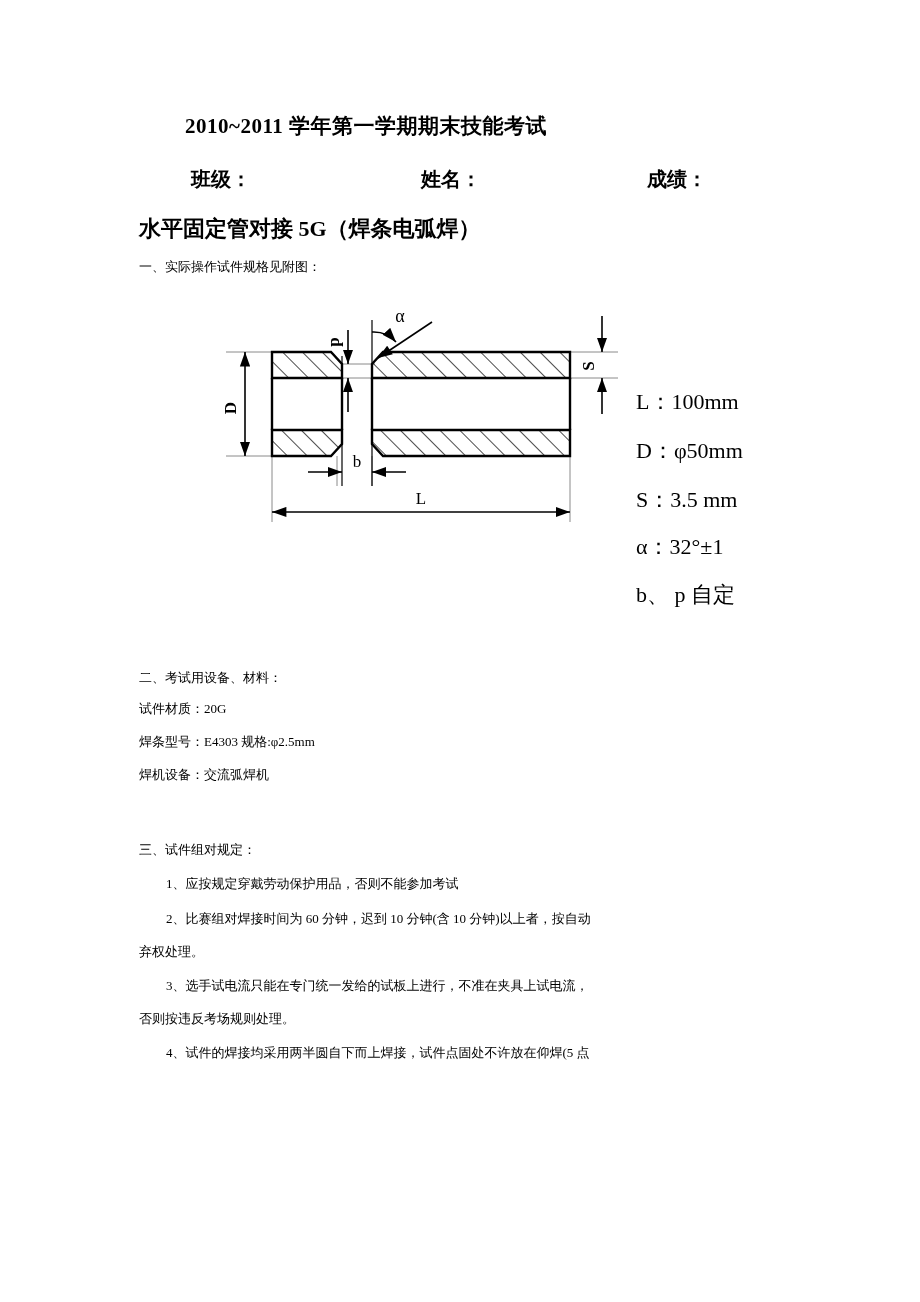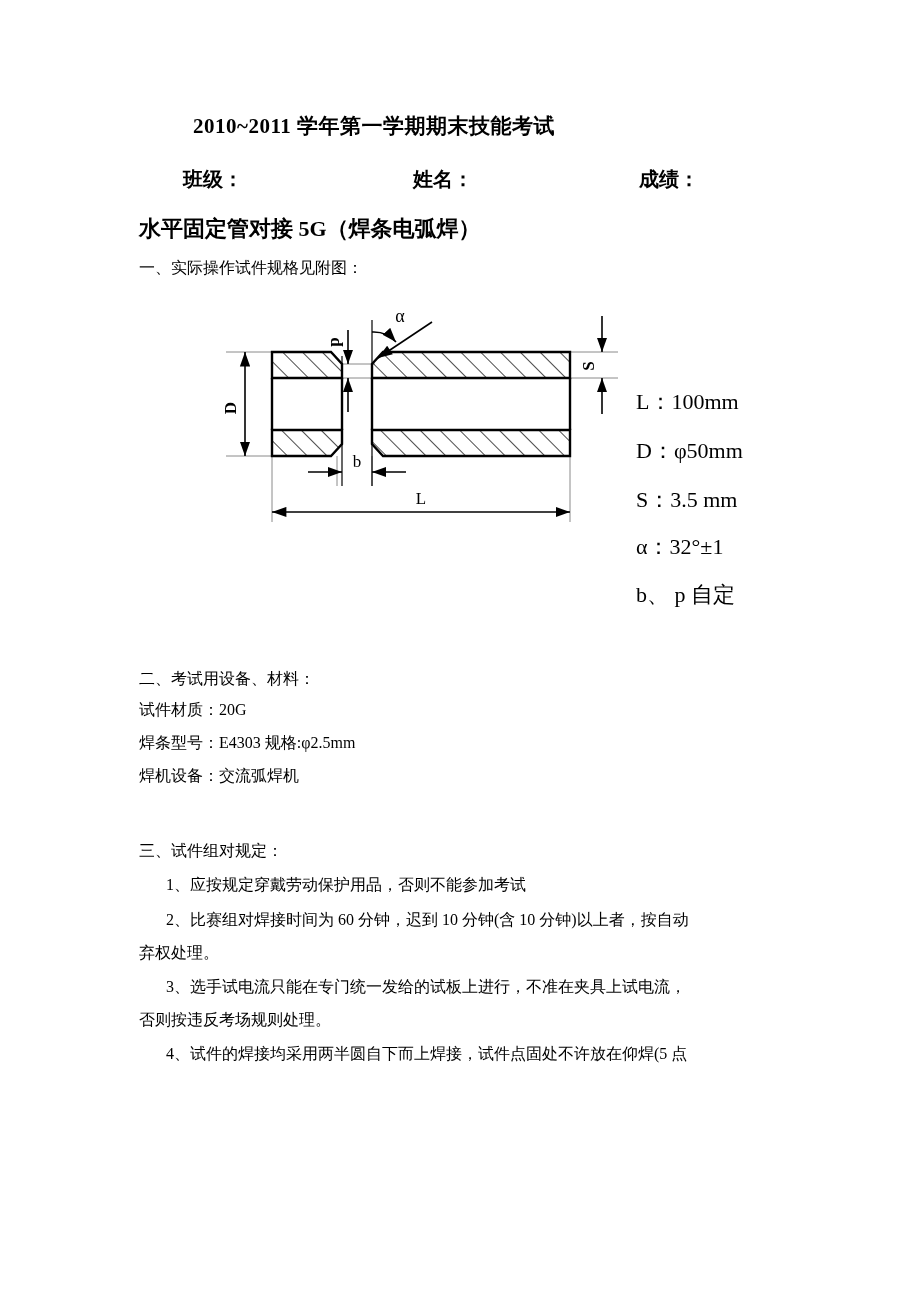--- a/index.html
+++ b/index.html
@@ -18,33 +18,33 @@
   .page {
     position: absolute;
     inset: 0;
     width: 920px;
     height: 1302px;
   }
 
   
   .doc-title {
     position: absolute;
-    left: 8px;
+    left: 0;
     top: 112px;
     width: 732px;
     text-align: center;
     font-size: 21px;
     font-weight: bold;
     letter-spacing: 0.5px;
   }
 
   .fieldrow {
     position: absolute;
     top: 166px;
-    left: 0;
+    left: 8px;
     width: 740px;
     height: 30px;
   }
   .fieldrow .fld {
     position: absolute;
     font-size: 20px;
     font-weight: bold;
     white-space: nowrap;
   }
   .fld-class { left: 183px; }
@@ -56,21 +56,21 @@
     left: 139px;
     top: 214px;
     font-size: 22px;
     font-weight: bold;
     white-space: nowrap;
     text-align: right;
   }
 
   .sec-heading, .para, .legend-item {
     position: absolute;
-    font-size: 16px;
+    font-size: 13px;
     white-space: nowrap;
   }
 
   .s1 { left: 139px; top: 258px; }
 
   
   .s2-head { left: 139px; top: 669px; }
   .s2-l1   { left: 139px; top: 700px; }
   .s2-l2   { left: 139px; top: 733px; }
   .s2-l3   { left: 139px; top: 766px; }

